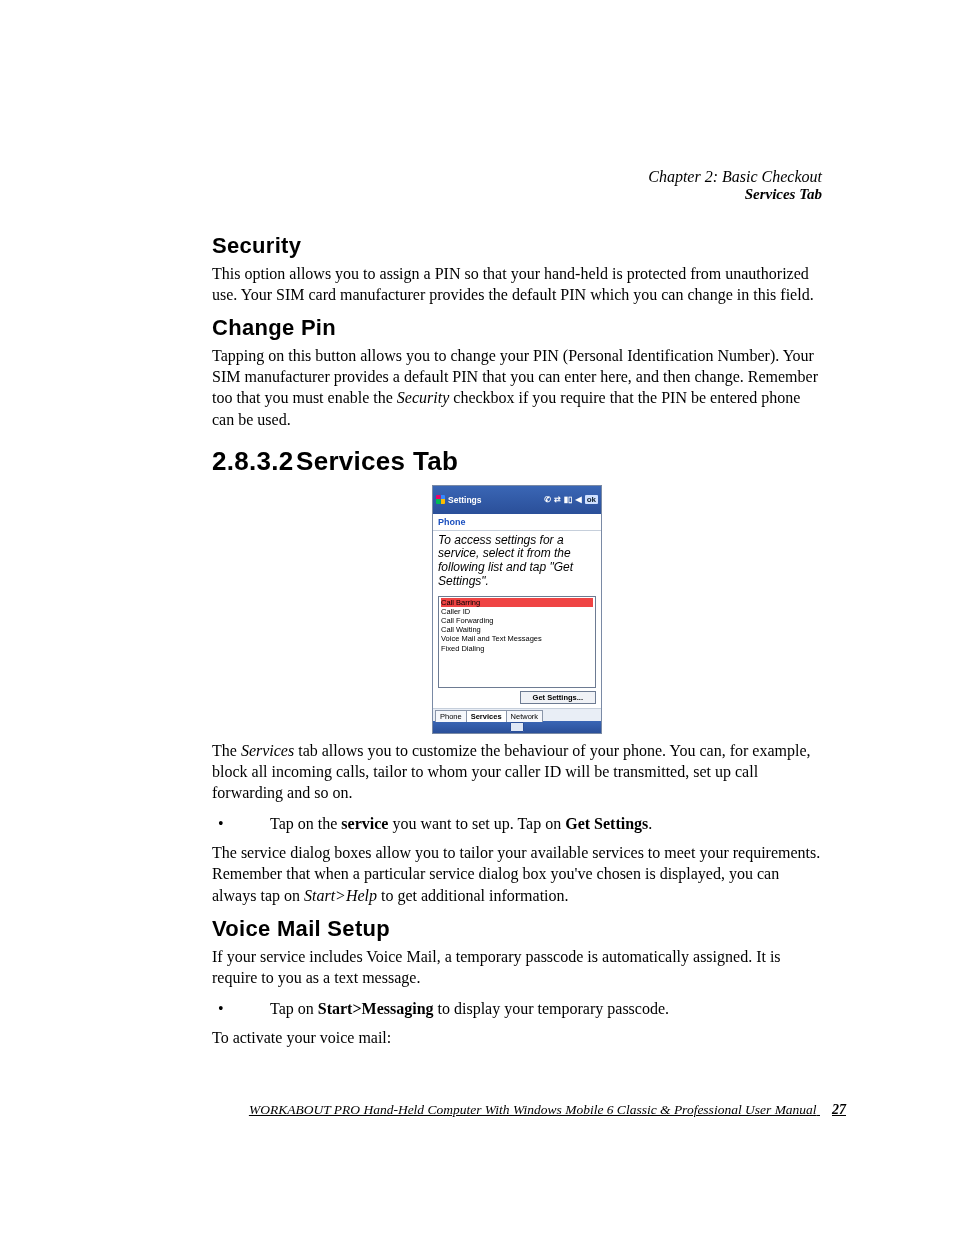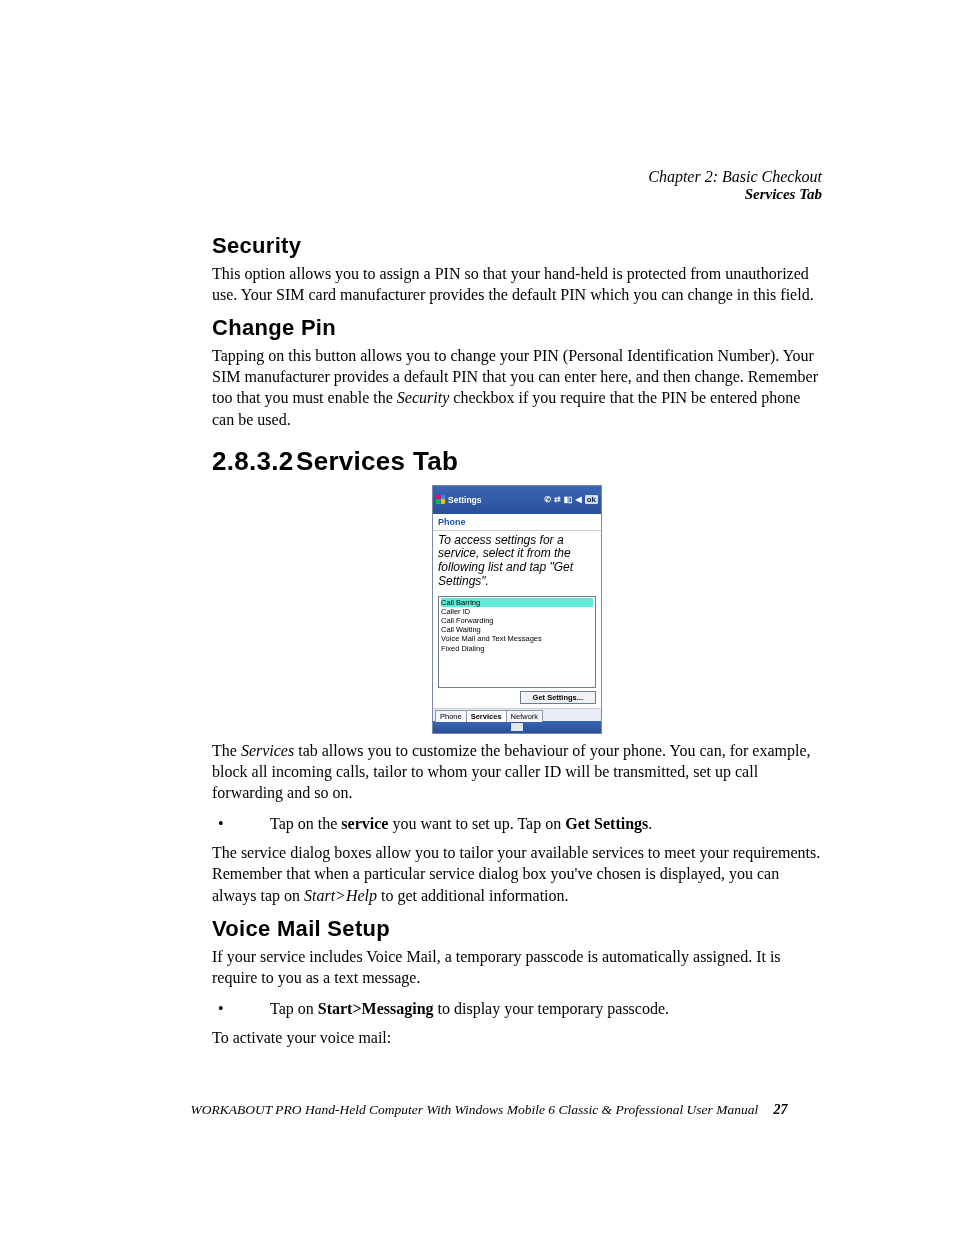--- a/index.html
+++ b/index.html
@@ -62,26 +62,27 @@
     font-size: 16px;
     line-height: 1.32;
     margin: 4px 0 8px 0;
   }
   .bullet .dot {
     display: inline-block;
     width: 26px;
   }
   .footer {
     position: absolute;
-    left: 164px;
+    left: 196px;
     top: 1102px;
     width: 650px;
     font-style: italic;
     font-size: 13.5px;
-    text-align: center;
+    text-align: right;
+    text-decoration: underline;
   }
   .footer .pagenum {
     font-weight: bold;
     font-style: italic;
     font-size: 14px;
     margin-left: 12px;
   }
   .b { font-weight: bold; }
   .i { font-style: italic; }
 
@@ -139,21 +140,21 @@
   .shot-list {
     border: 1px solid #6d7b92;
     height: 88px;
     padding: 1px 2px;
     font-size: 7.5px;
     line-height: 1.22;
     overflow: hidden;
     background: #fff;
   }
   .shot-list .sel {
-    background: #5eead4;
+    background: #ef4444;
   }
   .shot-btnrow {
     text-align: right;
     padding: 3px 0 2px 0;
   }
   .shot-btn {
     display: inline-block;
     border: 1px solid #6d7b92;
     background: #f0f2f6;
     font-size: 7.5px;

